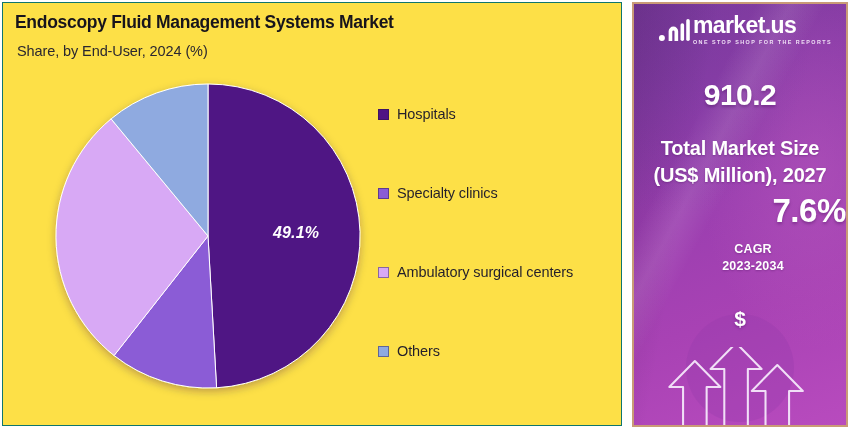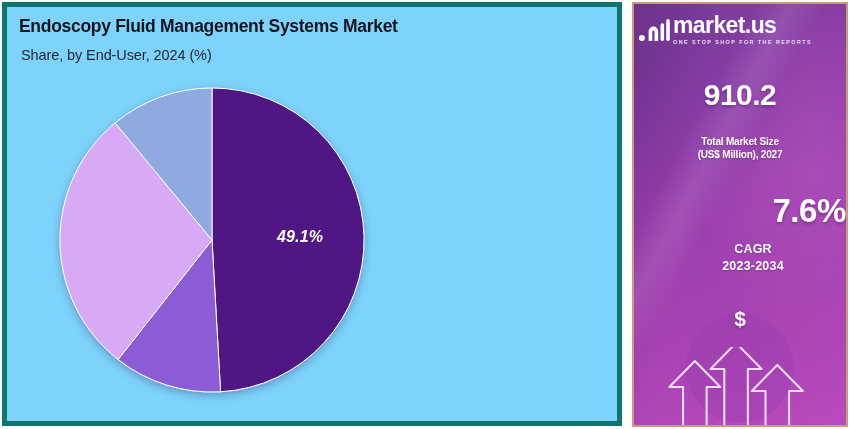--- a/index.html
+++ b/index.html
@@ -7,22 +7,22 @@
   body{
     width:850px;height:429px;overflow:hidden;
     font-family:"Liberation Sans", sans-serif;
     -webkit-font-smoothing:antialiased;
   }
   #root{position:relative;width:850px;height:429px;background:#fff;}
 
   
   .left-panel{
     position:absolute;left:2px;top:2px;width:620px;height:424px;
-    background:#7dd3fc;
-    border:5px solid #0f766e;
+    background:#fde047;
+    border:1px solid #0f766e;
     box-sizing:border-box;
     overflow:hidden;
   }
   .chart-title{
     position:absolute;left:12px;top:9px;
     font-size:17.5px;font-weight:bold;color:#17141c;
     letter-spacing:-0.3px;white-space:nowrap;
   }
   .chart-subtitle{
     position:absolute;left:14px;top:40px;
@@ -77,42 +77,42 @@
     pointer-events:none;
   }
   .rp-circle{
     position:absolute;left:50%;top:310px;width:108px;height:108px;
     margin-left:-54px;border-radius:50%;
     background:rgba(150,60,170,.32);
     pointer-events:none;
   }
 
   .logo-row{
-    position:absolute;left:4px;right:0;top:11px;
-    display:flex;align-items:center;justify-content:flex-start;gap:1px;
+    position:absolute;left:10px;right:0;top:11px;
+    display:flex;align-items:center;justify-content:center;gap:1px;
   }
   .logo-mark{width:34px;height:26px;flex:0 0 34px;}
   .logo-textblock{display:flex;flex-direction:column;align-items:flex-start;}
   .logo-word{
     font-size:23px;font-weight:bold;color:#fff;line-height:0.95;
     letter-spacing:-0.6px;
   }
   .logo-tag{
     font-size:5.4px;font-weight:bold;color:#efdff5;
     letter-spacing:1.45px;margin-top:2px;white-space:nowrap;
   }
 
   .big-value{
     position:absolute;left:0;right:0;top:74px;text-align:center;
     font-size:30px;font-weight:bold;color:#fff;letter-spacing:-0.5px;
     text-shadow:0 2px 3px rgba(60,10,80,.35);
   }
   .value-caption{
     position:absolute;left:0;right:0;top:131px;text-align:center;
-    font-size:10px;font-weight:bold;color:#fff;line-height:1.34;
+    font-size:20px;font-weight:bold;color:#fff;line-height:1.34;
     letter-spacing:-0.2px;
     text-shadow:0 1px 2px rgba(60,10,80,.3);
   }
   .cagr-value{
     position:absolute;left:0;right:0;top:188px;text-align:right;
     font-size:33px;font-weight:bold;color:#fff;letter-spacing:-0.4px;
     text-shadow:0 2px 3px rgba(60,10,80,.35);
   }
   .cagr-label{
     position:absolute;left:0;right:0;top:237px;text-align:center;
@@ -152,20 +152,38 @@
               <path d="M 153 165 L 153.00 13.00 A 152 152 0 0 1 161.59 316.76 Z" fill="#4F1484" stroke="#ffffff" stroke-width="1"></path>
               <path d="M 153 165 L 161.59 316.76 A 152 152 0 0 1 59.09 284.52 Z" fill="#8B5CD6" stroke="#ffffff" stroke-width="1"></path>
               <path d="M 153 165 L 59.09 284.52 A 152 152 0 0 1 56.11 47.88 Z" fill="#D8A9F5" stroke="#ffffff" stroke-width="1"></path>
               <path d="M 153 165 L 56.11 47.88 A 152 152 0 0 1 153.00 13.00 Z" fill="#8FAAE0" stroke="#ffffff" stroke-width="1"></path>
             </g>
         </g>
         <text id="pie-main-label" class="pie-label" x="241.1" y="162.5" text-anchor="middle" dominant-baseline="middle">49.1%</text>
       </svg>
     </div>
 
+    <div class="legend">
+      <div class="legend-item">
+        <span class="legend-swatch" style="background:#4F1484"></span>
+        <span class="legend-text">Hospitals</span>
+      </div>
+      <div class="legend-item">
+        <span class="legend-swatch" style="background:#8B5CD6"></span>
+        <span class="legend-text">Specialty clinics</span>
+      </div>
+      <div class="legend-item">
+        <span class="legend-swatch" style="background:#D8A9F5"></span>
+        <span class="legend-text">Ambulatory surgical centers</span>
+      </div>
+      <div class="legend-item">
+        <span class="legend-swatch" style="background:#8FAAE0"></span>
+        <span class="legend-text">Others</span>
+      </div>
+    </div>
   </div>
 
   <div class="right-panel">
     <div class="rp-sheen"></div>
     <div class="rp-circle"></div>
 
     <div class="logo-row">
       <svg class="logo-mark" viewBox="0 0 40 30">
         <circle cx="4.6" cy="24.5" r="3.5" fill="#ffffff"></circle>
         <path d="M12.5 28 V16.5 a5.6 5.6 0 0 1 11.2 0 V28 h-4.3 V16.8 a1.3 1.3 0 0 0 -2.6 0 V28 Z" fill="#ffffff"></path>

